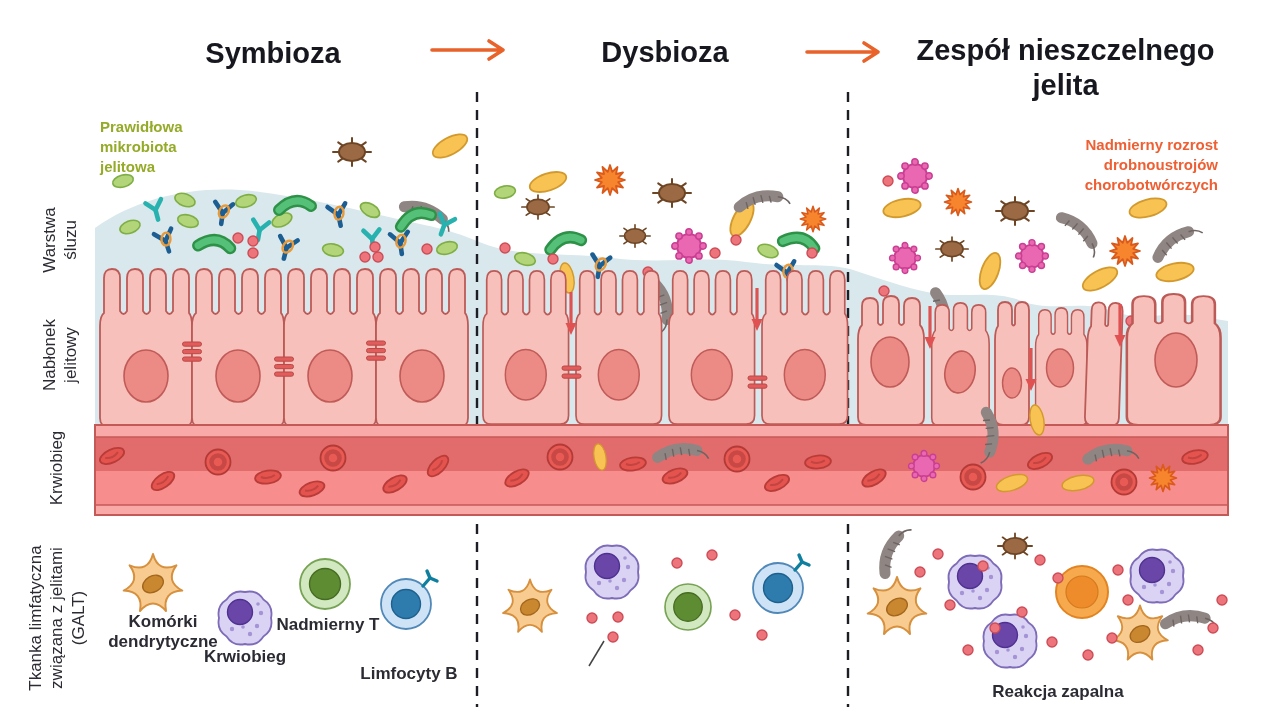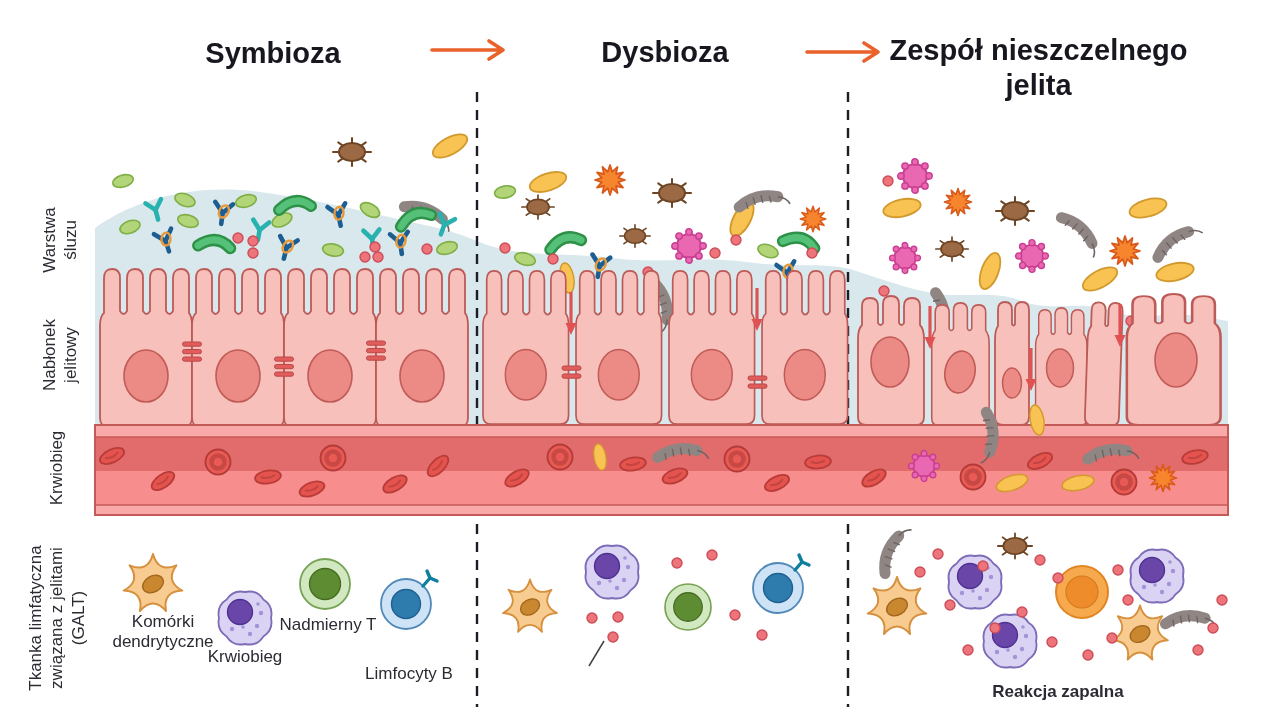--- a/index.html
+++ b/index.html
@@ -6,21 +6,21 @@
   .stage{position:relative;width:1280px;height:727px;background:#fff;
          font-family:"Liberation Sans",sans-serif;overflow:hidden;}
   .stage svg{position:absolute;left:0;top:0;}
   .lbl{position:absolute;color:#2b2b33;}
   .hdr{font-size:29px;font-weight:700;color:#17171f;text-align:center;line-height:1.22;}
   .side{font-size:17px;text-align:center;line-height:1.25;
         transform:translate(-50%,-50%) rotate(-90deg);}
   .ann{font-size:15px;font-weight:700;line-height:1.32;}
   .ann-green{color:#95ab28;}
   .ann-orange{color:#ee5f33;text-align:right;}
-  .leg{font-size:17px;text-align:center;line-height:1.2;}
+  .leg{font-size:17px;text-align:center;line-height:1.2;font-weight:bold;}
   .bold{font-weight:700;}
 </style>
 </head>
 <body>
 
 <div class="stage">
 
 <svg width="1280" height="727" viewBox="0 0 1280 727">
 <defs>
   <g id="cellN">
@@ -365,27 +365,29 @@
   <use href="#dot" transform="translate(1088,655)"></use>
   <use href="#dot" transform="translate(1112,638)"></use>
   <use href="#dot" transform="translate(1198,650)"></use>
   <use href="#dot" transform="translate(1213,628)"></use>
   <use href="#dot" transform="translate(1222,600)"></use>
 </g>
 </svg>
 
 <div class="lbl hdr" style="left:153px;top:36px;width:240px;">Symbioza</div>
 <div class="lbl hdr" style="left:545px;top:35px;width:240px;">Dysbioza</div>
-<div class="lbl hdr" style="left:866px;top:33px;width:345px;">Zespół nieszczelnego jelita</div>
+<div class="lbl hdr" style="left:893px;top:33px;width:345px;">Zespół nieszczelnego jelita</div>
 
 <div class="lbl side" style="left:60px;top:240px;width:92px;">Warstwa śluzu</div>
 <div class="lbl side" style="left:60px;top:355px;width:95px;">Nabłonek jelitowy</div>
 <div class="lbl side" style="left:57px;top:468px;width:120px;">Krwiobieg</div>
 <div class="lbl side" style="left:57px;top:618px;width:180px;">Tkanka limfatyczna związana z jelitami (GALT)</div>
 
+<div class="lbl ann ann-green" style="left:100px;top:117px;width:120px;">Prawidłowa mikrobiota jelitowa</div>
+<div class="lbl ann ann-orange" style="left:1010px;top:135px;width:208px;">Nadmierny rozrost drobnoustrojów chorobotwórczych</div>
 
 <div class="lbl leg" style="left:88px;top:612px;width:150px;">Komórki dendrytyczne</div>
 <div class="lbl leg" style="left:170px;top:647px;width:150px;">Krwiobieg</div>
 <div class="lbl leg" style="left:253px;top:615px;width:150px;">Nadmierny T</div>
 <div class="lbl leg" style="left:334px;top:664px;width:150px;">Limfocyty B</div>
 
 <div class="lbl leg bold" style="left:953px;top:682px;width:210px;">Reakcja zapalna</div>
 
 </div>
 

